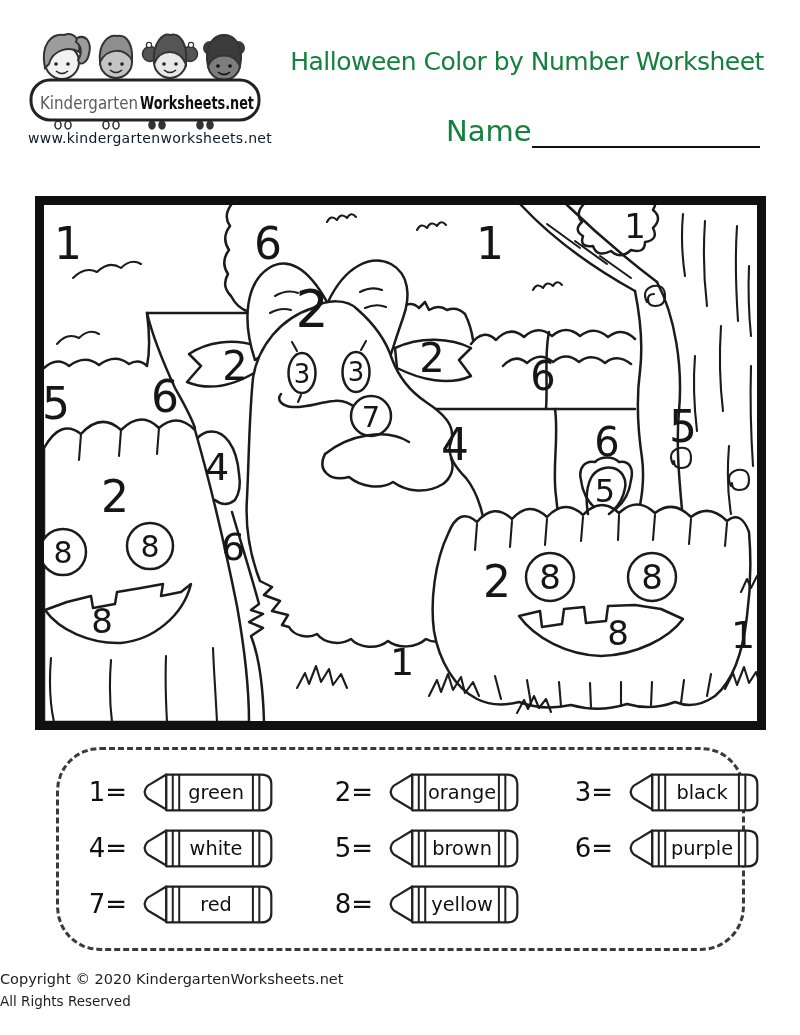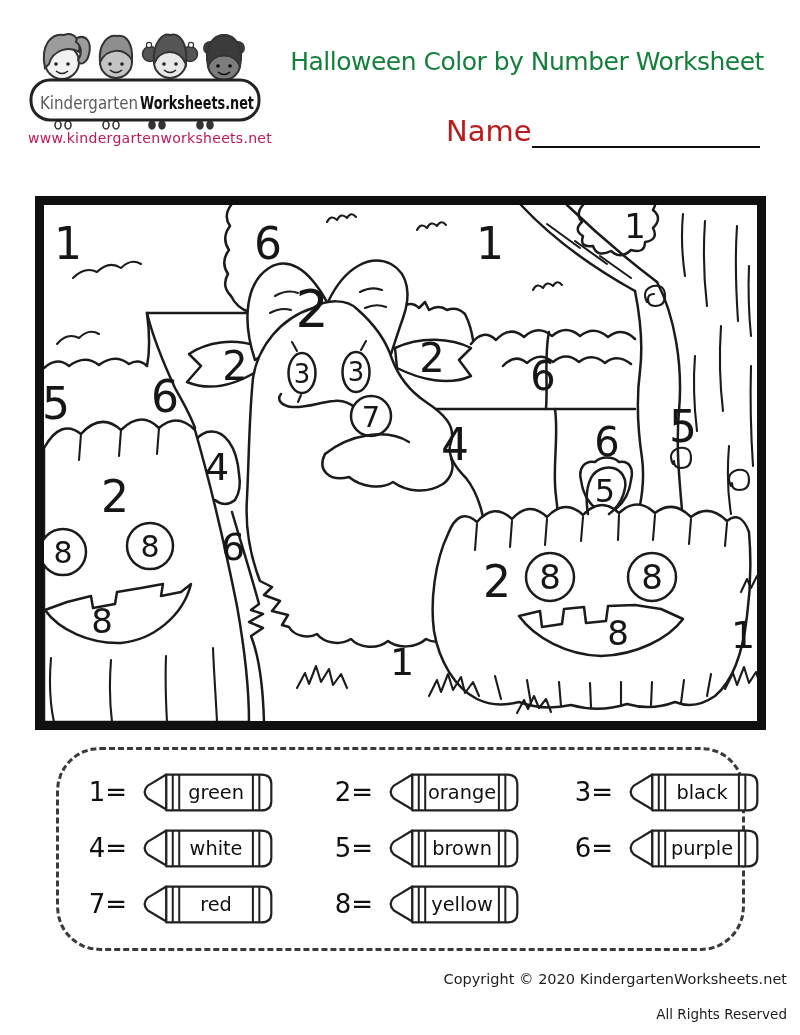--- a/index.html
+++ b/index.html
@@ -4,47 +4,47 @@
 <style>
   * { margin:0; padding:0; box-sizing:border-box; }
   html,body { background:#ffffff; }
   body {
     width:800px; height:1035px; position:relative; overflow:hidden;
     font-family:"DejaVu Sans", sans-serif; color:#111;
   }
   
   .logo-svg { position:absolute; left:28px; top:22px; }
   .logo-url { position:absolute; left:28px; top:130px; width:250px;
-    font-size:14px; letter-spacing:.3px; color:#be185d; }
+    font-size:14px; letter-spacing:.3px; color:#0f172a; }
   .page-title { position:absolute; left:272px; top:47px; width:510px;
     text-align:center; font-size:25px; letter-spacing:-0.5px; color:#15803d; }
-  .name-row { position:absolute; left:446px; top:112px; font-size:29px; color:#b91c1c; }
+  .name-row { position:absolute; left:446px; top:112px; font-size:29px; color:#15803d; }
   .name-line { display:inline-block; width:228px; height:36px;
     border-bottom:2.5px solid #111; vertical-align:bottom; }
   
   .frame { position:absolute; left:35px; top:196px; width:731px; height:534px; }
   .frame svg { display:block; }
   .ln { fill:none; stroke:#1b1b1b; stroke-width:2.5; stroke-linecap:round; stroke-linejoin:round; }
   .fw { fill:#ffffff; stroke:#1b1b1b; stroke-width:2.5; stroke-linecap:round; stroke-linejoin:round; }
   .thin { stroke-width:2.1; }
   .scene-num { font-family:"DejaVu Sans", sans-serif; fill:#161616; }
   
   .legend-box { position:absolute; left:56px; top:747px; width:689px; height:204px;
     border:3px dashed #3a3a3a; border-radius:44px;
     padding:14px 8px 8px 24px;
     display:grid; grid-template-columns:246px 240px 1fr; grid-auto-rows:56px; align-items:center; }
   .legend-item { display:flex; align-items:center; gap:8px; }
   .lg-num { font-size:26px; color:#101010; min-width:44px; text-align:right; }
   .crayon path { stroke:#222; stroke-width:2.4; fill:#fff; stroke-linejoin:round; }
   .crayon line { stroke:#222; stroke-width:2.2; fill:none; }
   .crayon text { font-size:21px; fill:#101010; font-family:"DejaVu Sans",sans-serif; }
   
-  .footer { position:absolute; left:18px; top:971px; width:769px; text-align:right; color:#1d1d1d; }
+  .footer { position:absolute; left:0; top:971px; width:769px; text-align:left; color:#1d1d1d; }
   .footer-line1 { font-size:14.5px; }
-  .footer-line2 { font-size:13.5px; margin-top:19px; }
+  .footer-line2 { font-size:13.5px; margin-top:6px; }
 </style>
 </head>
 <body>
 
 <svg class="logo-svg" width="236" height="112" viewBox="0 0 236 112">
   <g>
 
     <circle cx="34" cy="40" r="17" fill="#f2f2f2" stroke="#333" stroke-width="2"></circle>
     <path d="M 17,46 C 12,22 24,11 36,13 C 47,9 53,20 51,30 C 42,24 25,27 21,42 Z" fill="#9c9c9c" stroke="#333" stroke-width="2"></path>
     <path d="M 49,16 C 58,12 64,20 61,32 C 59,41 52,45 50,38 C 54,32 54,24 48,20 Z" fill="#9c9c9c" stroke="#333" stroke-width="2"></path>

